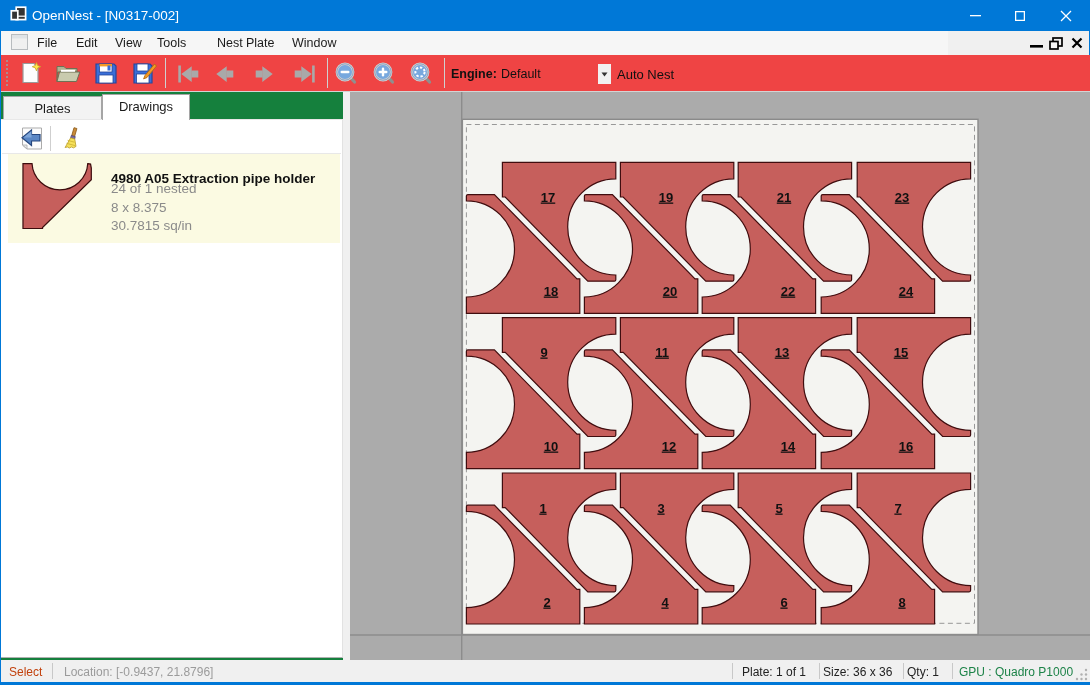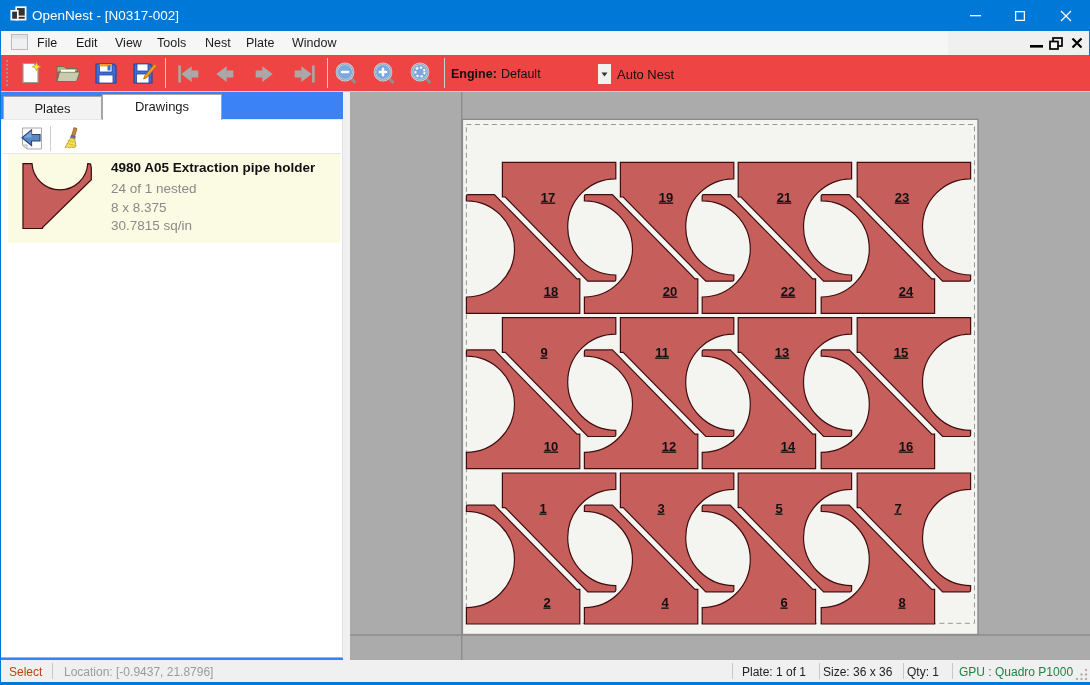--- a/index.html
+++ b/index.html
@@ -10,27 +10,27 @@
 
 #titlebar { position:absolute; left:0; top:0; width:1090px; height:31px; background:#0078d7; color:#fff; }
 #titletext { position:absolute; left:31px; top:8px; font-size:13.5px; color:#fff; }
 
 #menubar { position:absolute; left:0; top:31px; width:947px; height:24px; background:#f6f6f6; }
 .menuitem { position:absolute; top:5px; font-size:12.5px; color:#1a1a1a; }
 
 #toolbar { position:absolute; left:0; top:55px; width:1090px; height:37px; background:#ef4444; border-bottom:1px solid #d4d4d4; }
 .tsep { position:absolute; top:3px; width:1px; height:30px; background:#d0d0d0; }
 
-#leftpanel { position:absolute; left:0; top:92px; width:342px; height:568px; background:#3b82f6; }
+#leftpanel { position:absolute; left:0; top:92px; width:342px; height:568px; background:#15803d; }
 #panelbody { position:absolute; left:0px; top:27px; width:342px; height:538.5px; background:#ffffff; border-right:1.5px solid #e2e2e2; border-bottom:1px solid #b0b0b0; border-top:1px solid #e8e8e8;}
 .tab { position:absolute; font-size:13px; color:#1a1a1a; text-align:center; }
 #tab1 { left:2px; top:3.5px; width:99px; height:23.5px; background:#f3f3f3; border:1px solid #a5a5a5; border-bottom:none; line-height:23px;}
-#tab2 { left:101px; top:2px; width:120px; height:26px; background:#ffffff; border:1px solid #a5a5a5; border-bottom:none; line-height:24px;text-align:center; }
+#tab2 { left:101px; top:2px; width:88px; height:26px; background:#ffffff; border:1px solid #a5a5a5; border-bottom:none; line-height:24px;text-align:center; }
 #item { position:absolute; left:7px; top:62px; width:332px; height:89px; background:#fbfae2; }
-#ititle { position:absolute; left:103px; top:6px; font-size:13.5px; font-weight:bold; color:#111; }
+#ititle { position:absolute; left:103px; top:17px; font-size:13.5px; font-weight:bold; color:#111; }
 .igray { position:absolute; left:103px; font-size:13.5px; color:#8a8a8a; }
 
 #canvas { position:absolute; left:349px; top:92px; width:740px; height:672px; background:#ababab; overflow:hidden; }
 
 #statusbar { position:absolute; left:0; top:660px; width:1090px; height:22px; background:#f0f0f0; font-size:12px; color:#222; }
 #statusbar .sep { position:absolute; top:3px; width:1px; height:16px; background:#c8c8c8; }
 #bluebottom { position:absolute; left:0; top:682px; width:1090px; height:3px; background:#0078d7; }
 .st { position:absolute; top:5px; white-space:nowrap; }
 </style>
 </head>
@@ -57,21 +57,21 @@
 
 <div id="menubar">
   <svg class="abs" style="left:10px;top:3px" width="17" height="16" viewBox="0 0 17 16">
     <rect x="0.5" y="0.5" width="16" height="15" fill="#f0f0f0" stroke="#b8bcbf"></rect>
     <rect x="1" y="1" width="15" height="3.5" fill="#dfe3e6"></rect>
   </svg>
   <div class="menuitem" style="left:36px">File</div>
   <div class="menuitem" style="left:75px">Edit</div>
   <div class="menuitem" style="left:114px">View</div>
   <div class="menuitem" style="left:156px">Tools</div>
-  <div class="menuitem" style="left:204px">Nest</div>
+  <div class="menuitem" style="left:216px">Nest</div>
   <div class="menuitem" style="left:245px">Plate</div>
   <div class="menuitem" style="left:291px">Window</div>
   <svg class="abs" style="left:1029px;top:14px" width="13" height="3" viewBox="0 0 13 3">
         <rect width="13" height="2.6" fill="#000"></rect>
       </svg>
   <svg class="abs" style="left:1048px;top:6px" width="14" height="13" viewBox="0 0 14 13">
     <rect x="4" y="1" width="9" height="8" fill="none" stroke="#000" stroke-width="1.7"></rect>
     <rect x="1" y="4.5" width="8" height="7.5" fill="#f6f6f6" stroke="#000" stroke-width="1.7"></rect>
   </svg>
   <svg class="abs" style="left:1070px;top:6px" width="12" height="12" viewBox="0 0 12 12">

